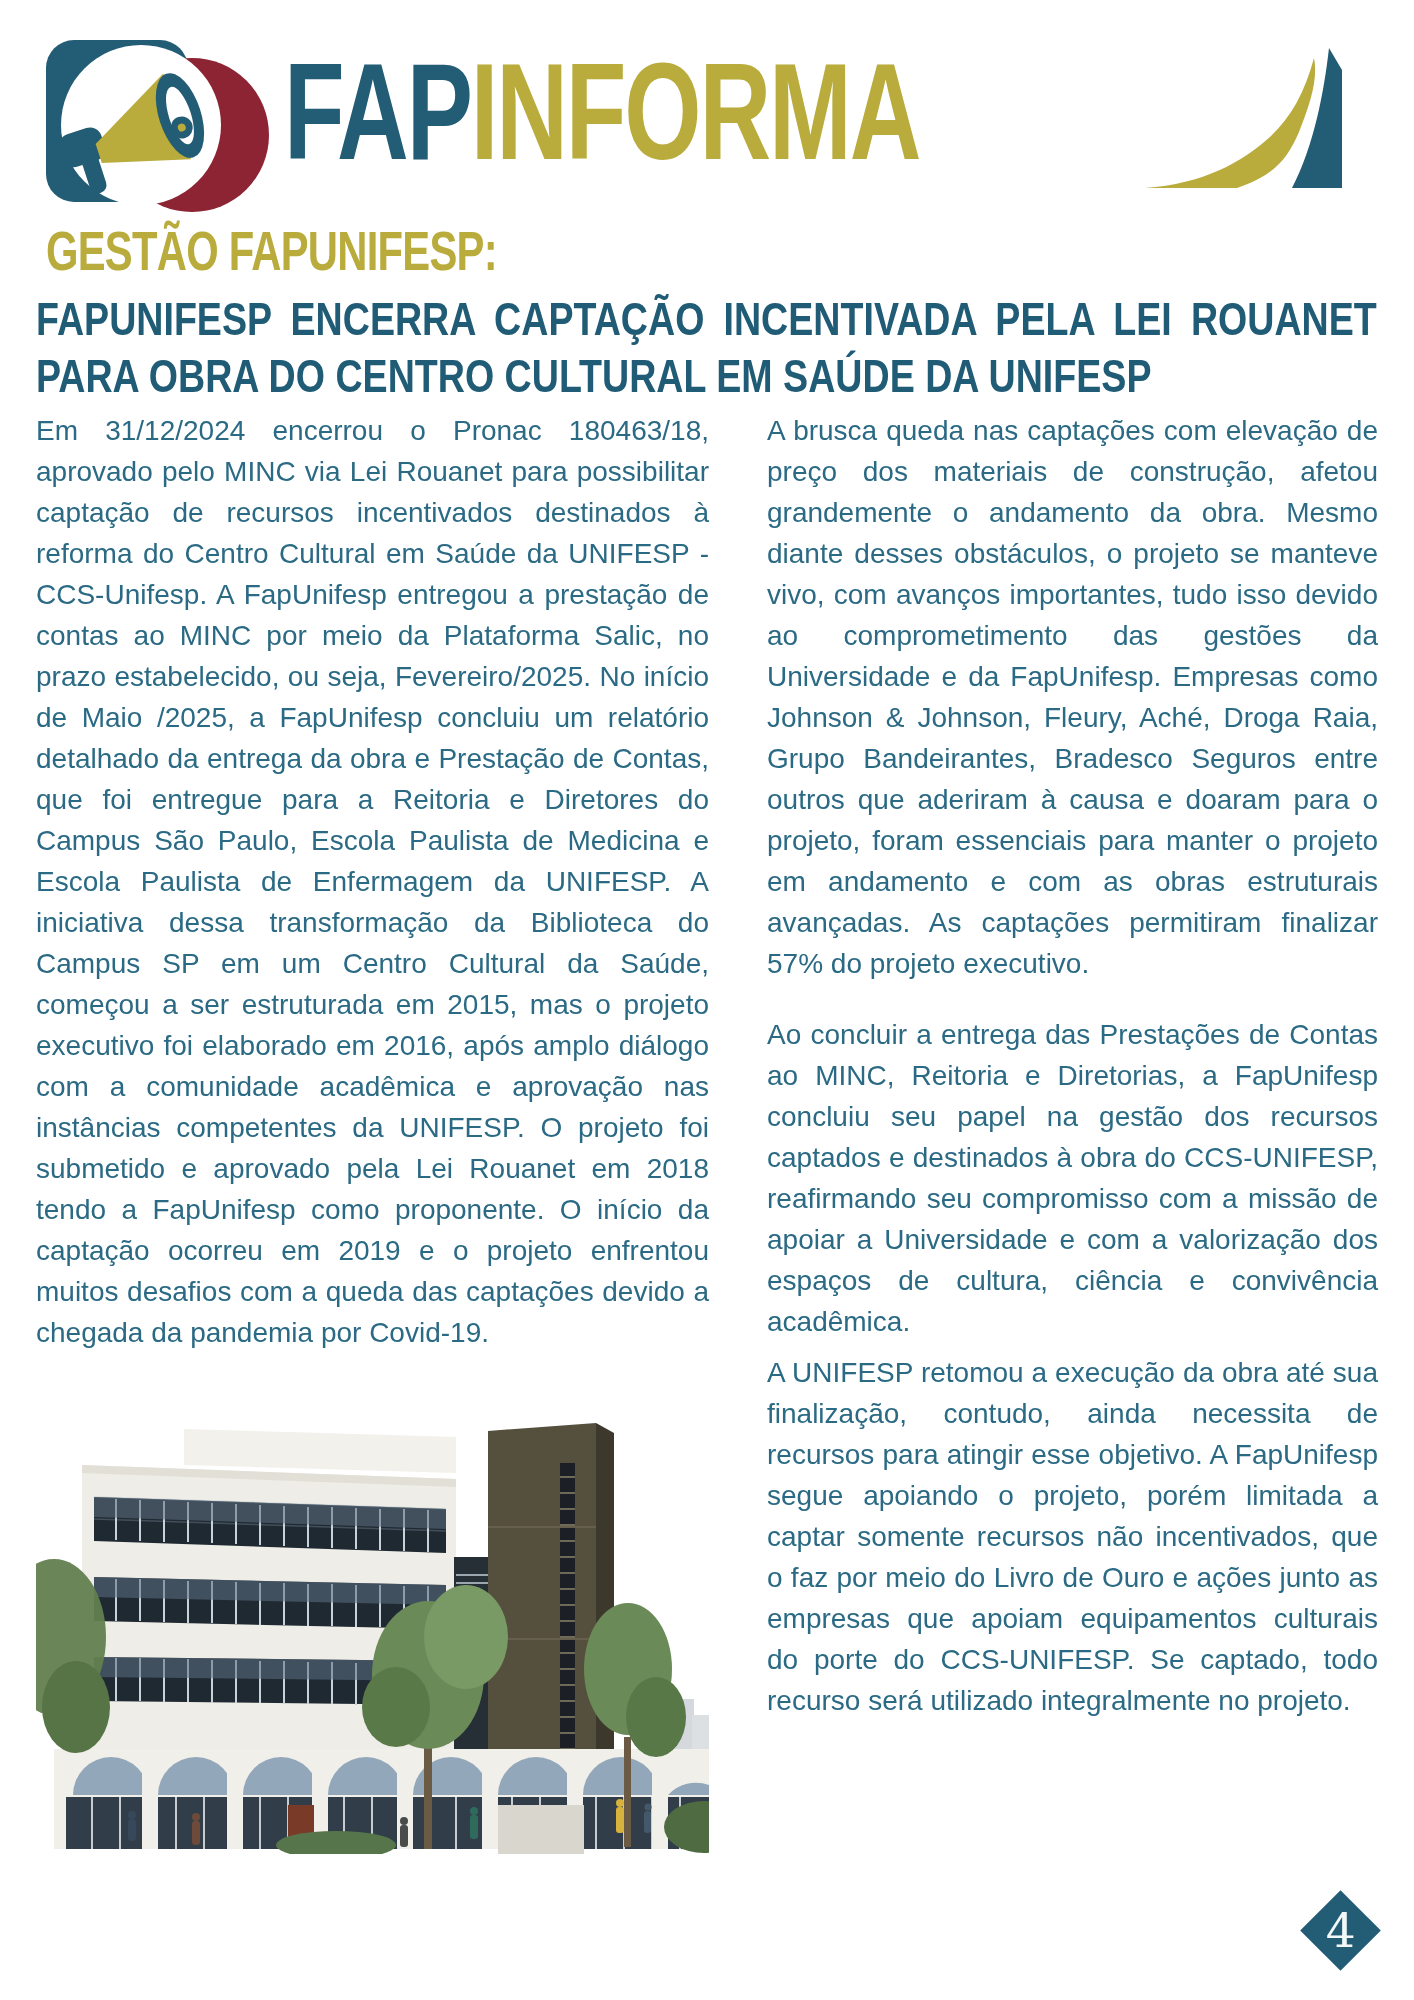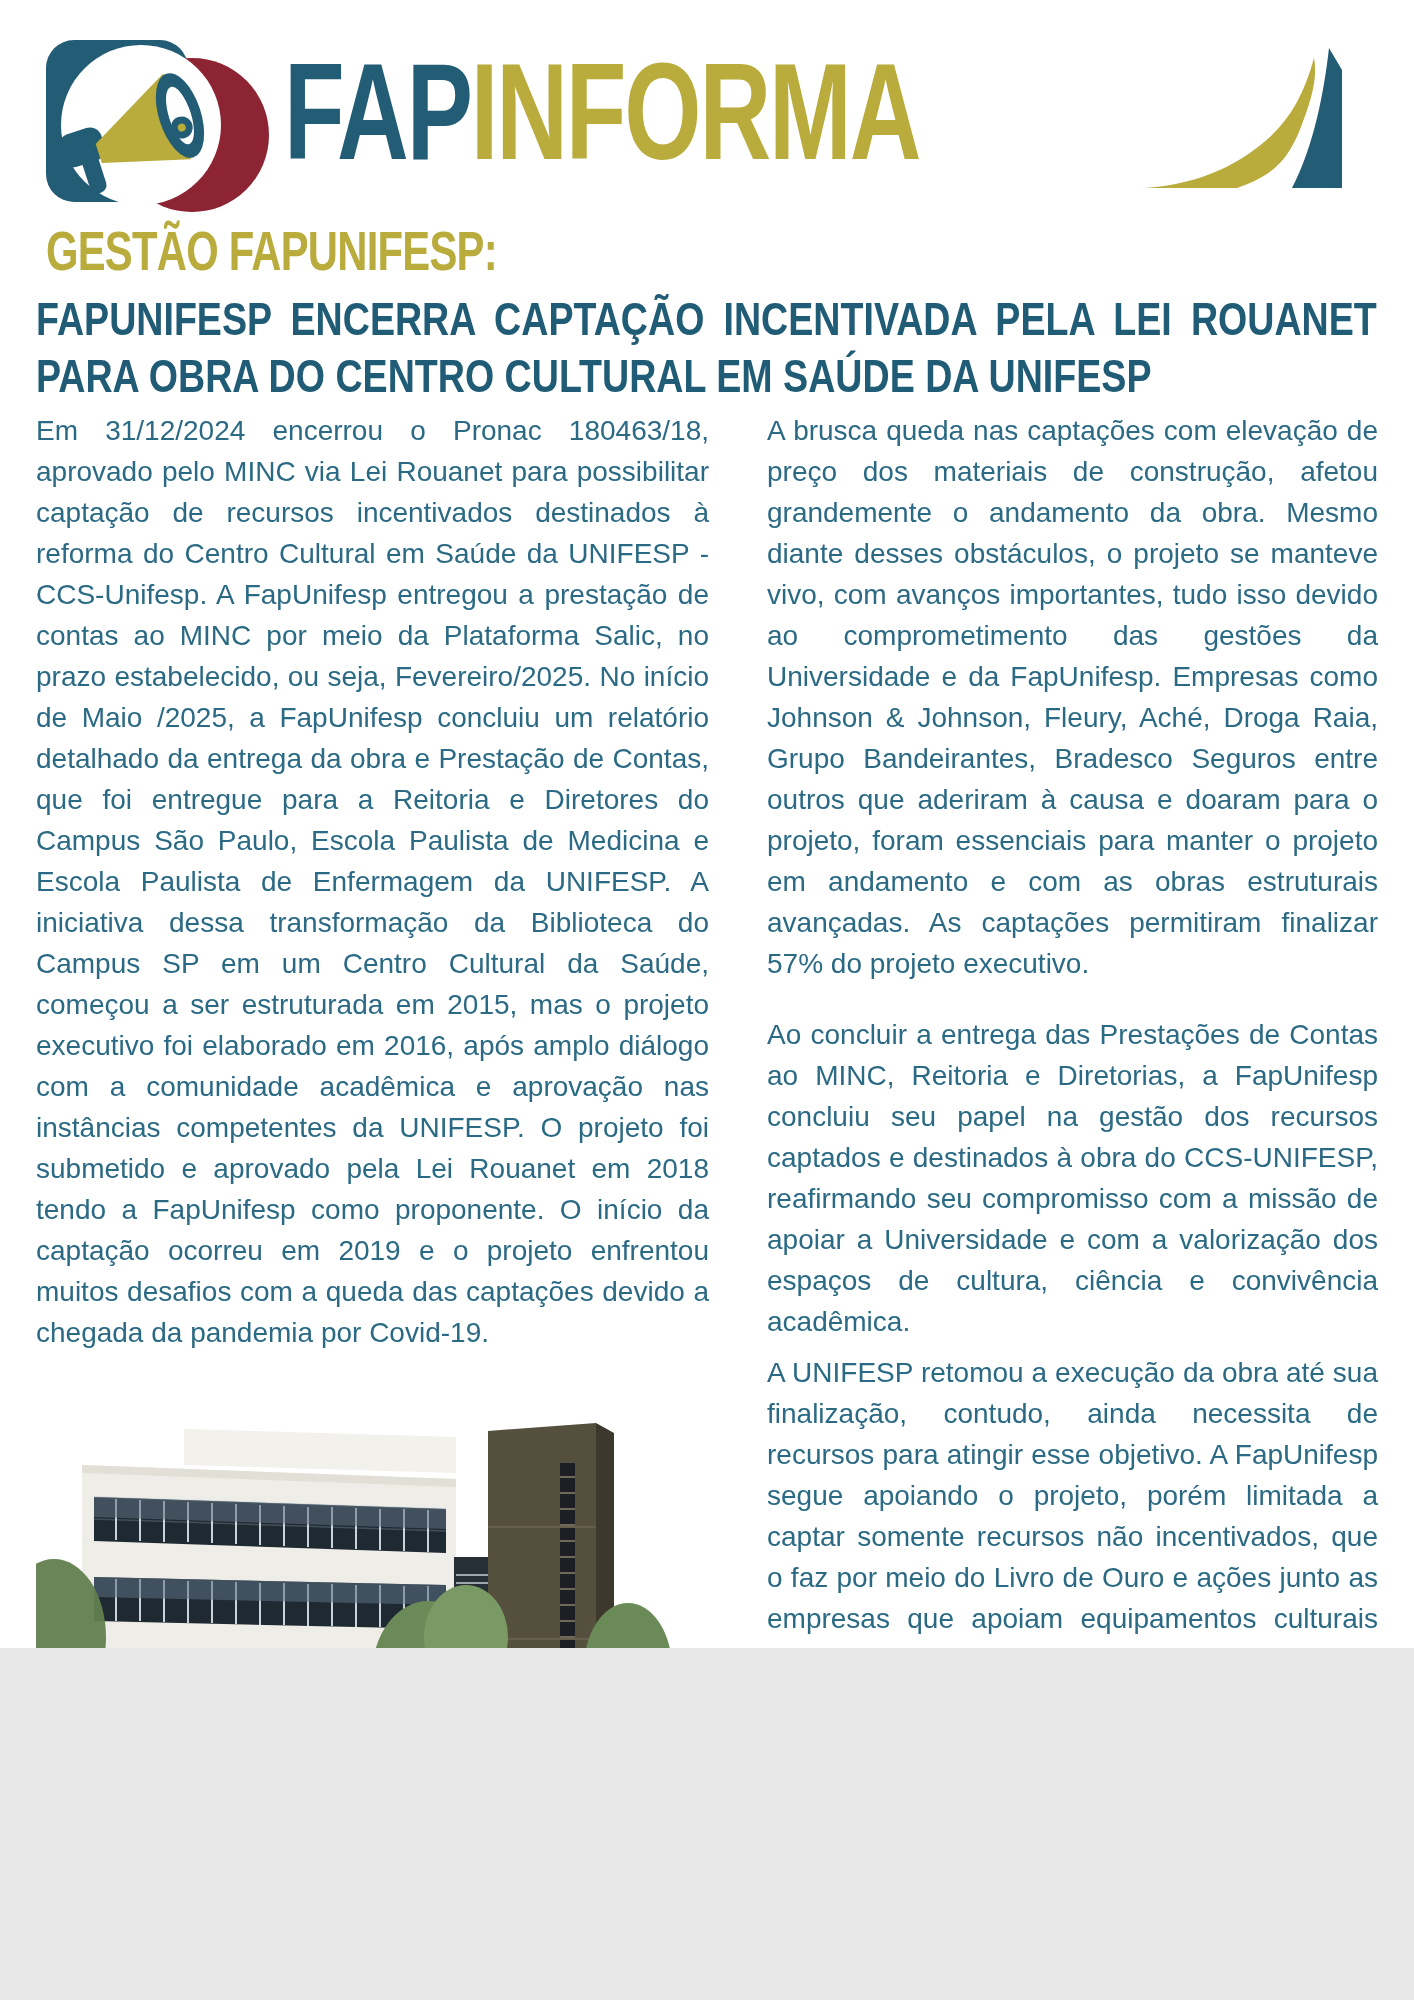--- a/index.html
+++ b/index.html
@@ -1,18 +1,18 @@
 <!DOCTYPE html>
 <html><head>
 <meta charset="utf-8">
 <style>
   html,body{margin:0;padding:0;background:#e8e8e8;}
   .page{
     position:relative;
-    width:1414px;height:1648px;
+    width:1414px;height:2000px;
     background:#ffffff;
     overflow:hidden;
     font-family:"Liberation Sans", sans-serif;
     margin:0 auto;
   }
   
   .logo-mark{position:absolute;left:40px;top:33px;width:238px;height:182px;}
   .brand{
     position:absolute;left:284px;top:46px;
     font-weight:bold;font-size:138px;line-height:130px;

